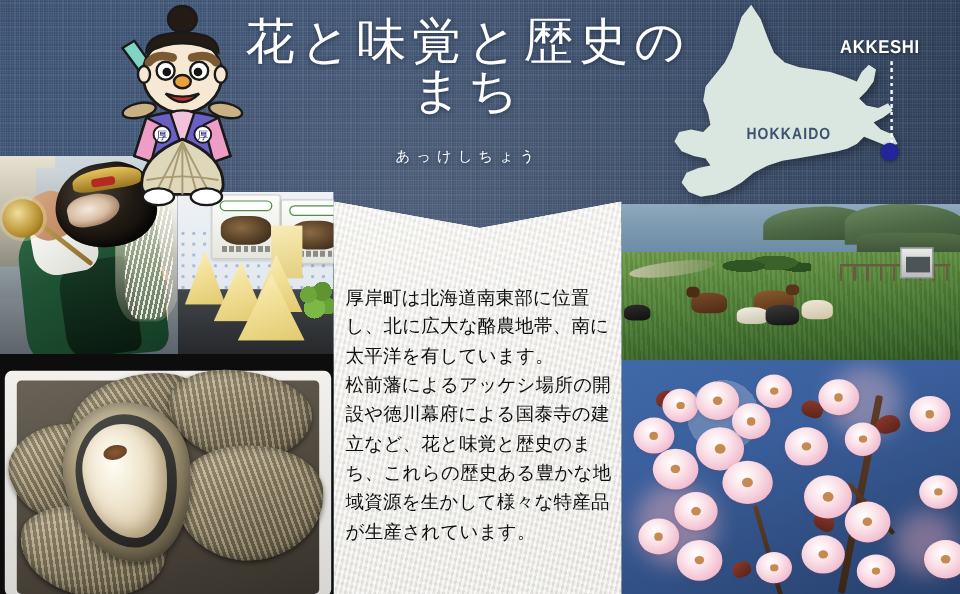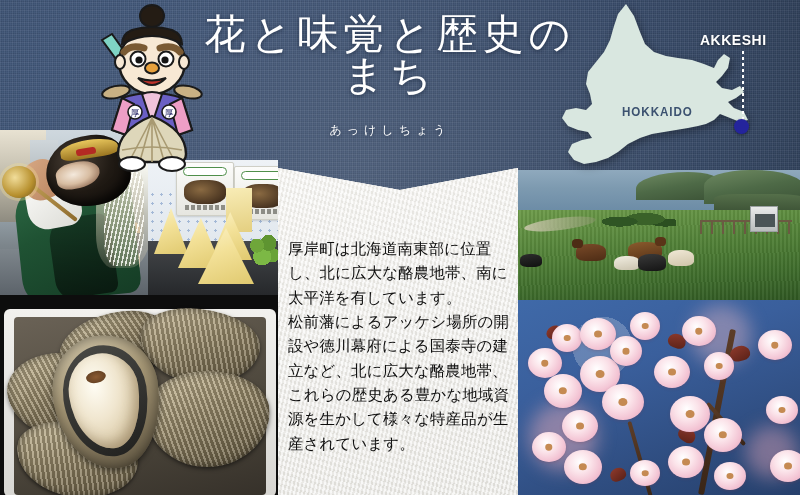--- a/index.html
+++ b/index.html
@@ -621,16 +621,16 @@
       <g>
         <ellipse cx="36" cy="160" rx="13" ry="7" fill="#ffffff" stroke="#1a1a1a" stroke-width="2"></ellipse>
         <ellipse cx="76" cy="160" rx="13" ry="7" fill="#ffffff" stroke="#1a1a1a" stroke-width="2"></ellipse>
       </g>
     </svg>
   </div>
 
   <div id="text-panel"></div>
   <div id="panel-text">
     <p>厚岸町は北海道南東部に位置し、北に広大な酪農地帯、南に太平洋を有しています。</p>
-    <p>松前藩によるアッケシ場所の開設や徳川幕府による国泰寺の建立など、北に広大な酪農地帯、これらの歴史ある豊かな地域資源を生かして様々な特産品が生産されています。</p>
+    <p>松前藩によるアッケシ場所の開設や徳川幕府による国泰寺の建立など、花と味覚と歴史のまち、これらの歴史ある豊かな地域資源を生かして様々な特産品が生産されています。</p>
   </div>
 
 </div>
 
 </body></html>

